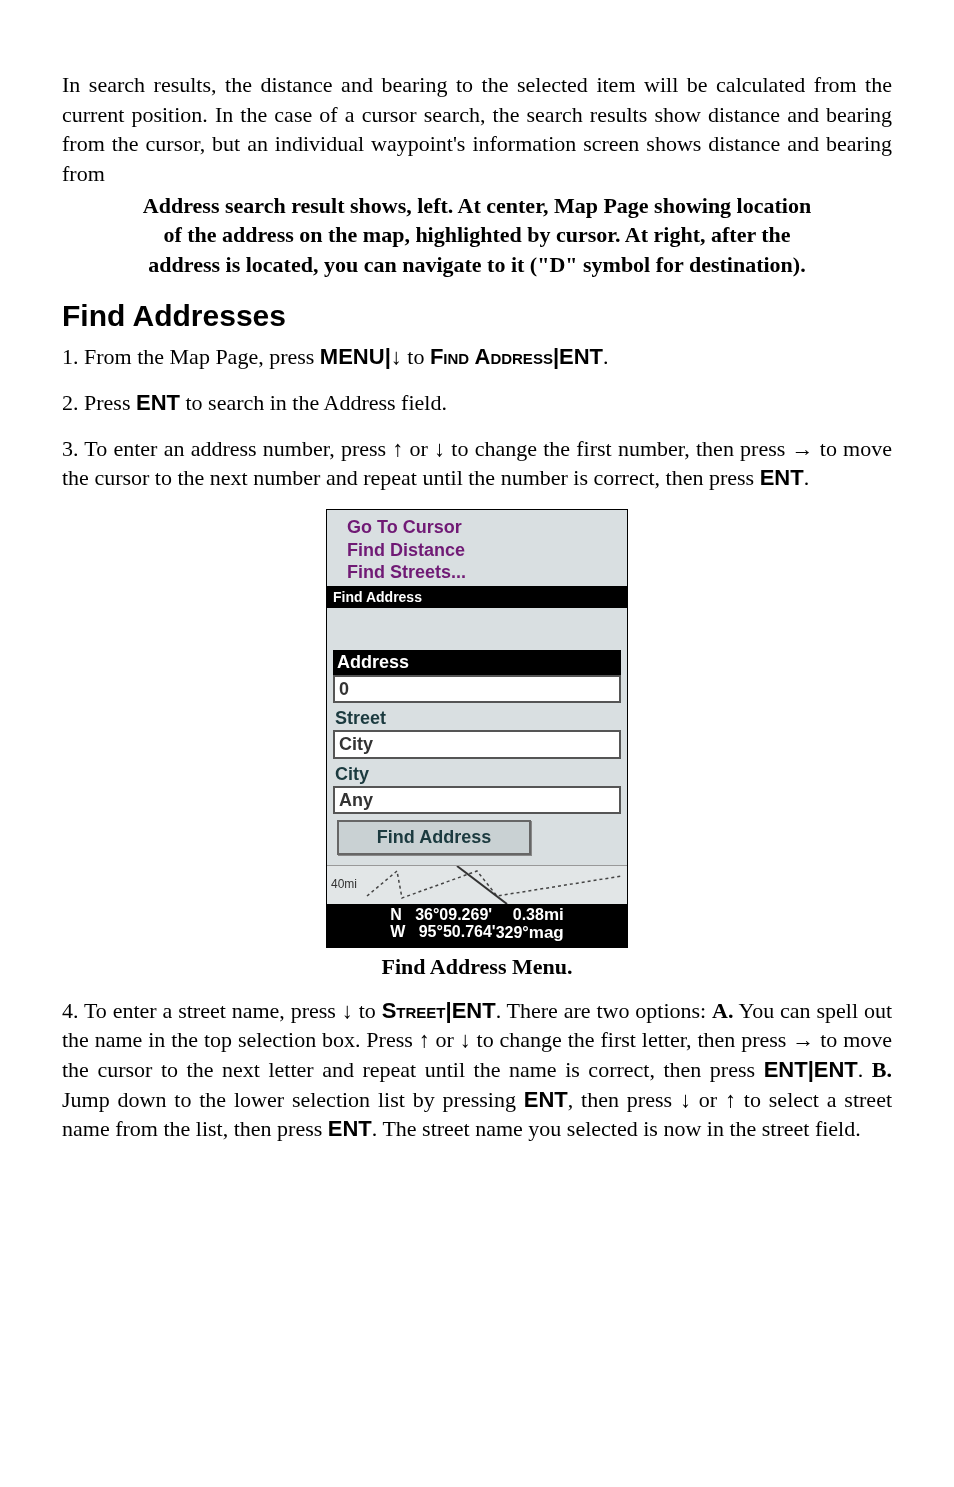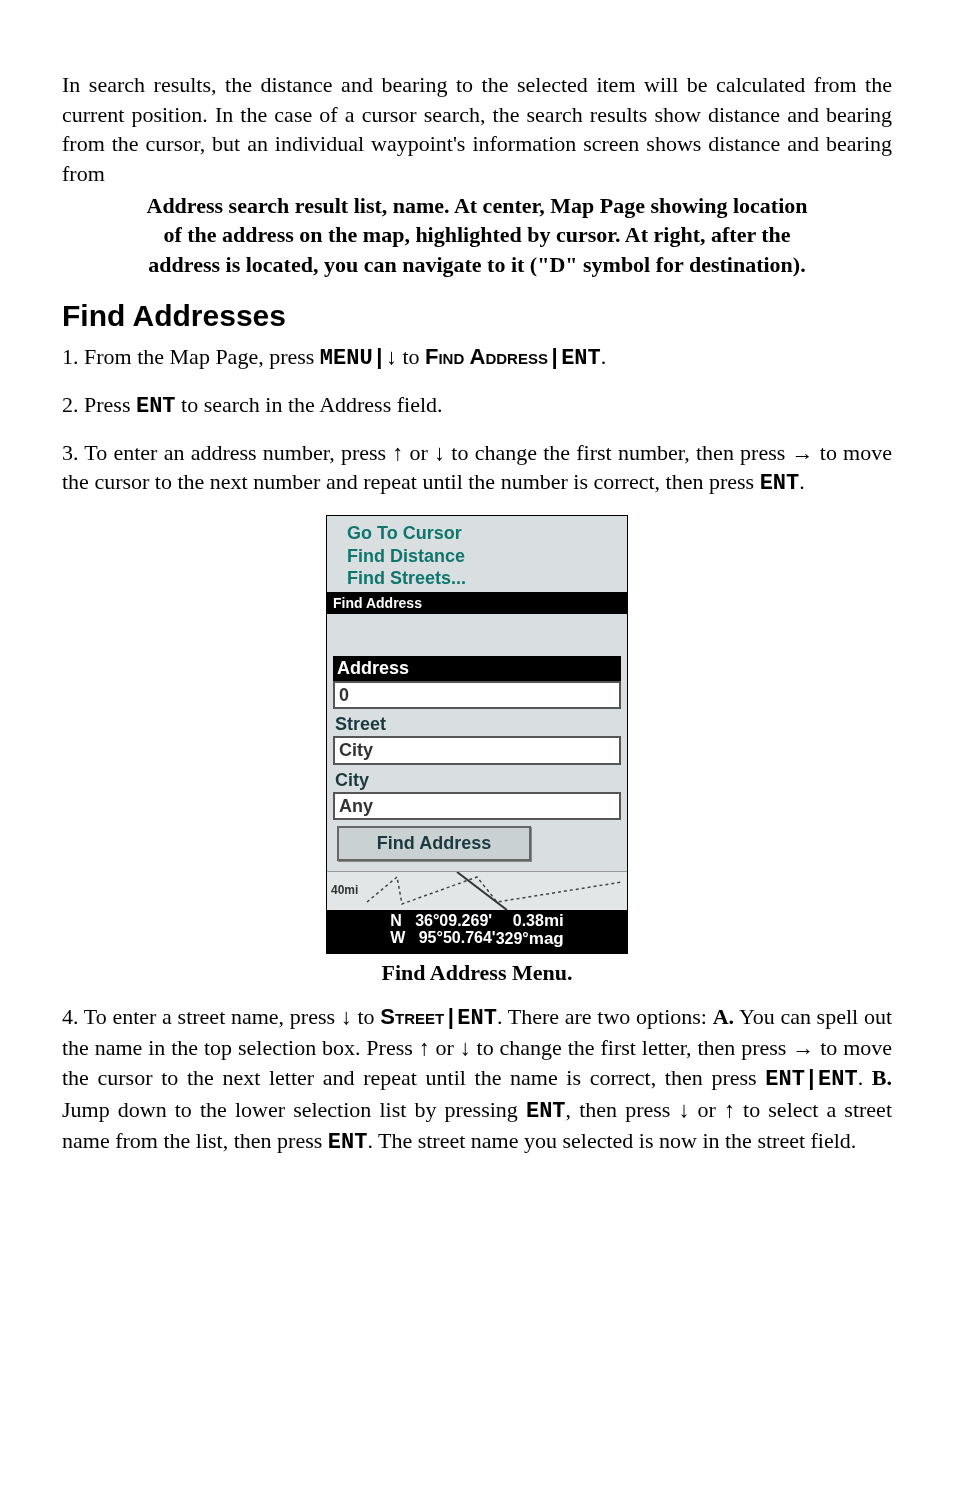--- a/index.html
+++ b/index.html
@@ -27,21 +27,21 @@
     font-size: 30px;
     font-weight: bold;
     margin: 16px 0 6px 0;
   }
   .step {
     margin: 0 0 16px 0;
     text-align: justify;
   }
   .step.tight { margin-bottom: 16px; }
   .kbd {
-    font-family: Liberation Mono, monospace;
+    font-family: Liberation Sans, sans-serif;
     font-weight: bold;
   }
   .smallcaps {
     font-family: Arial, Helvetica, sans-serif;
     font-weight: bold;
     font-variant: small-caps;
   }
   .arrow { font-family: Arial, sans-serif; }
   .figure-wrap {
     text-align: center;
@@ -53,21 +53,21 @@
     border: 1px solid #000;
     background: #d9dfe1;
     text-align: left;
     font-family: Arial, Helvetica, sans-serif;
     font-size: 18px;
     position: relative;
   }
   .menu-list {
     padding: 6px 8px 2px 20px;
     font-weight: bold;
-    color: #0f766e;
+    color: #701a75;
     line-height: 1.25;
   }
   .title-bar {
     background: #000;
     color: #fff;
     font-size: 14px;
     font-weight: bold;
     padding: 2px 6px;
   }
   .panel {
@@ -108,21 +108,21 @@
   }
   .map-strip {
     position: relative;
     height: 38px;
     background: #e2e6e7;
     border-top: 1px solid #999;
     overflow: hidden;
   }
   .map-scale {
     position: absolute; left: 4px; top: 10px;
-    font-size: 12px; color: #333; font-weight: bold;
+    font-size: 12px; color: #333;
   }
   .status-bar {
     background: #000;
     color: #fff;
     font-weight: bold;
     font-size: 16px;
     padding: 2px 6px 4px 6px;
     display: flex;
     justify-content: center;
     line-height: 1.1;
@@ -140,21 +140,21 @@
     margin-top: 14px;
   }
   svg.roadline { position:absolute; left:0; top:0; }
 </style>
 </head>
 <body>
 
 <p class="intro">In search results, the distance and bearing to the selected item will be calculated from the current position. In the case of a cursor search, the search results show distance and bearing from the cursor, but an individual waypoint's information screen shows distance and bearing from</p>
 
 <p class="caption-top">
-  <span>Address search result list, name. At center, Map Page showing location</span><br>
+  <span>Address search result shows, left. At center, Map Page showing location</span><br>
   <span>of the address on the map, highlighted by cursor. At right, after the</span><br>
   <span>address is located, you can navigate to it ("D" symbol for destination).</span>
 </p>
 
 <h2>Find Addresses</h2>
 
 <p class="step tight">
   <span>1. From the Map Page, press </span><span class="kbd">MENU</span><span class="kbd">|</span><span class="arrow">↓</span><span> to </span><span class="smallcaps">Find Address</span><span class="kbd">|</span><span class="kbd">ENT</span><span>.</span>
 </p>
 

